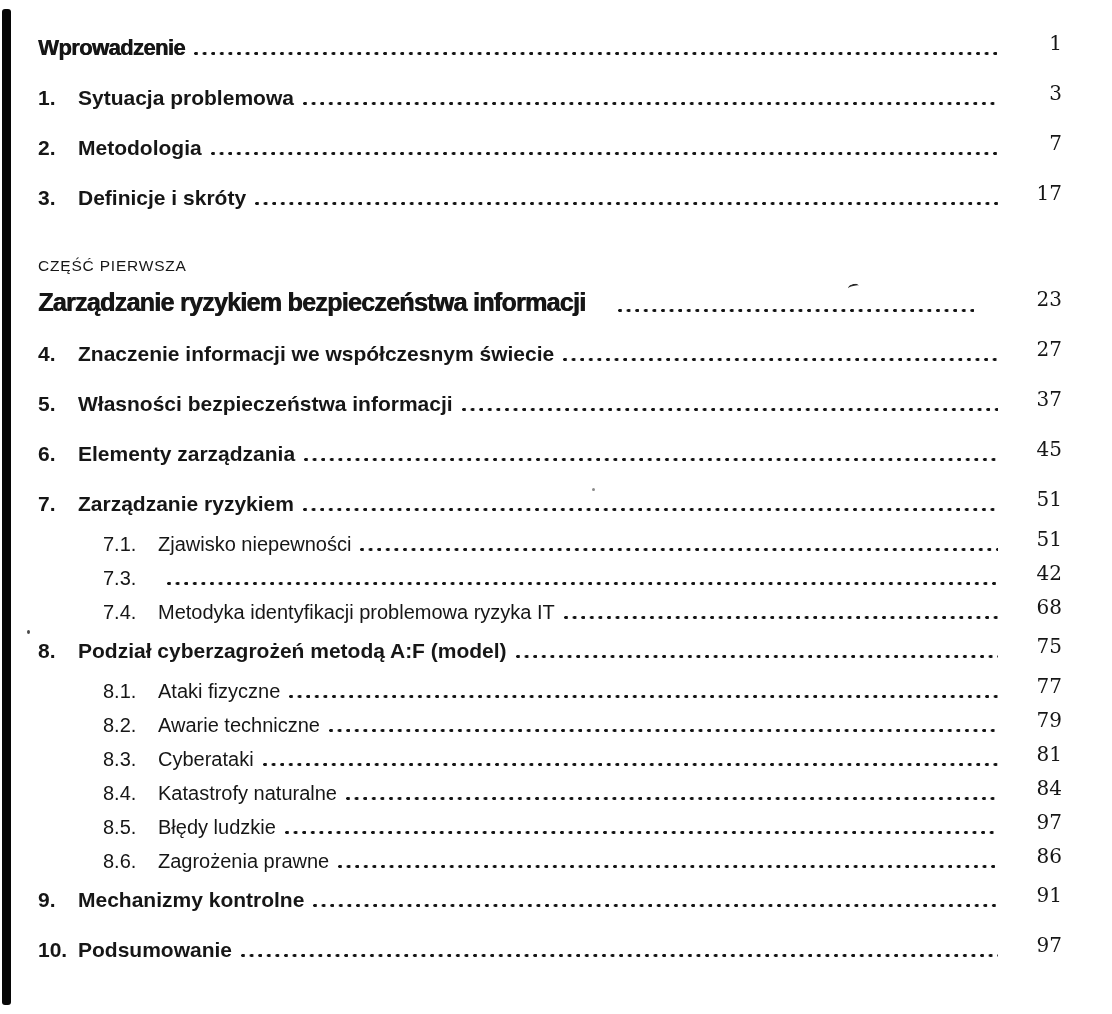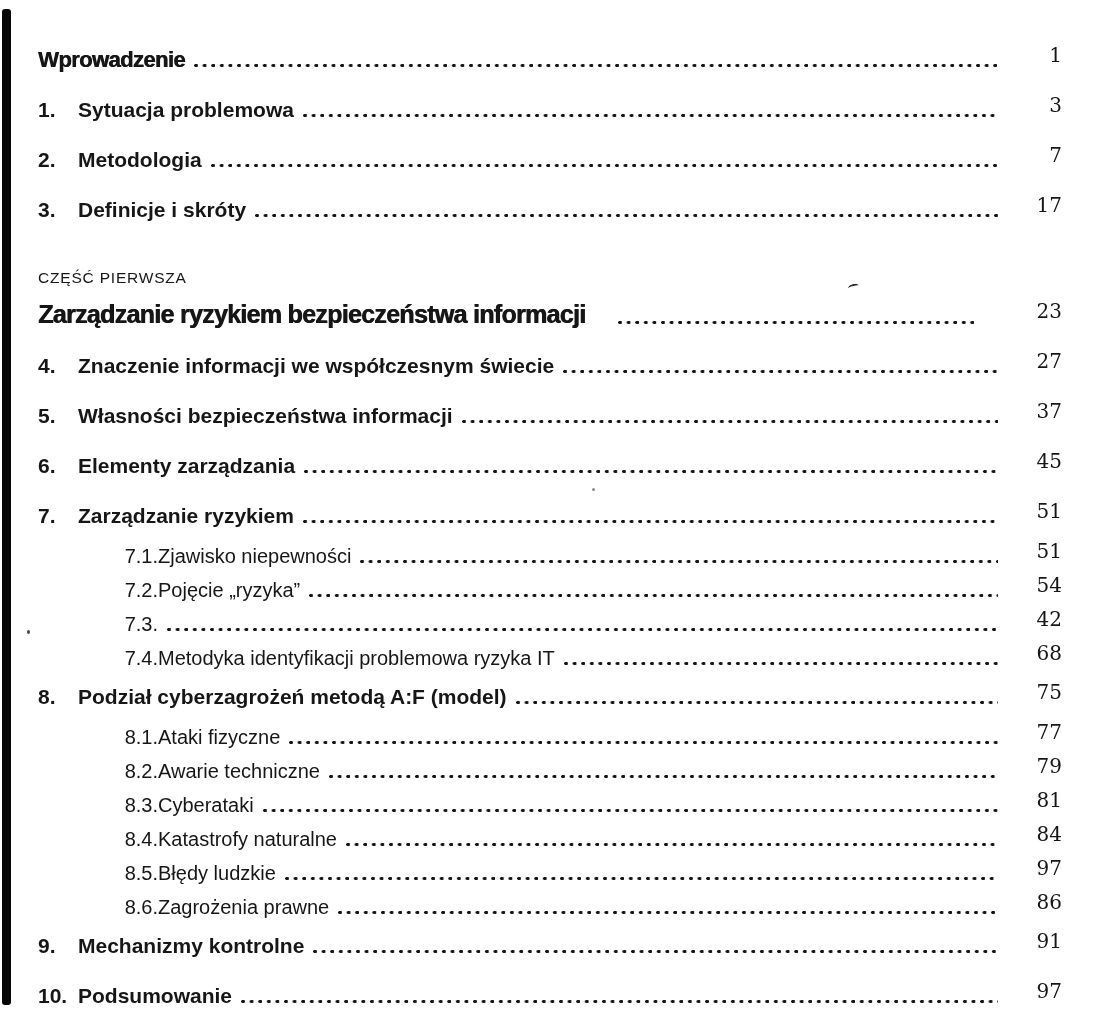--- a/index.html
+++ b/index.html
@@ -39,40 +39,40 @@
     background-repeat:repeat-x;
     min-width:30px;
   }
   .page-num{
     flex:0 0 auto;width:58px;text-align:right;
     font-family:"DejaVu Serif",serif;
     font-size:20px;font-weight:400;
     transform:translateY(-5px);
   }
   
-  .row.intro{margin-top:12px;}
+  .row.intro{margin-top:0;}
   .row.intro .title{
     font-size:22px;font-weight:700;line-height:24px;
     letter-spacing:-0.6px;
     text-shadow:0.6px 0 0 currentColor;
   }
   
   .row.top{margin-top:26px;}
   .row.top .num,.row.top .title{
     font-size:21px;font-weight:700;line-height:24px;
   }
   .row.top .num{width:40px;}
   
   .row.sub{margin-top:10px;padding-left:65px;}
   .row.top + .row.sub{margin-top:16px;}
   .row.sub + .row.top{margin-top:15px;}
   .row.sub .num,.row.sub .title{
     font-size:20px;font-weight:400;line-height:22px;
   }
-  .row.sub .num{width:55px;text-align:right;}
+  .row.sub .num{width:55px;}
   
   .section-label{
     margin-top:47px;
     font-size:15.5px;font-weight:400;letter-spacing:0.8px;
     line-height:18px;
   }
   .row.part{margin-top:12px;gap:24px;}
   .row.part .title{
     font-size:25px;font-weight:700;line-height:30px;
     letter-spacing:-0.7px;
@@ -158,26 +158,20 @@
         <span class="leader"></span>
         <span class="page-num">51</span>
       </div>
       <div class="row sub">
         <span class="num">7.1.</span>
         <span class="title">Zjawisko niepewności</span>
         <span class="leader"></span>
         <span class="page-num">51</span>
       </div>
       <div class="row sub">
-        <span class="num">7.2.</span>
-        <span class="title">Pojęcie „ryzyka”</span>
-        <span class="leader"></span>
-        <span class="page-num">54</span>
-      </div>
-      <div class="row sub">
         <span class="num">7.3.</span>
         <span class="leader"></span>
         <span class="page-num">42</span>
       </div>
       <div class="row sub">
         <span class="num">7.4.</span>
         <span class="title">Metodyka identyfikacji problemowa ryzyka IT</span>
         <span class="leader"></span>
         <span class="page-num">68</span>
       </div>

